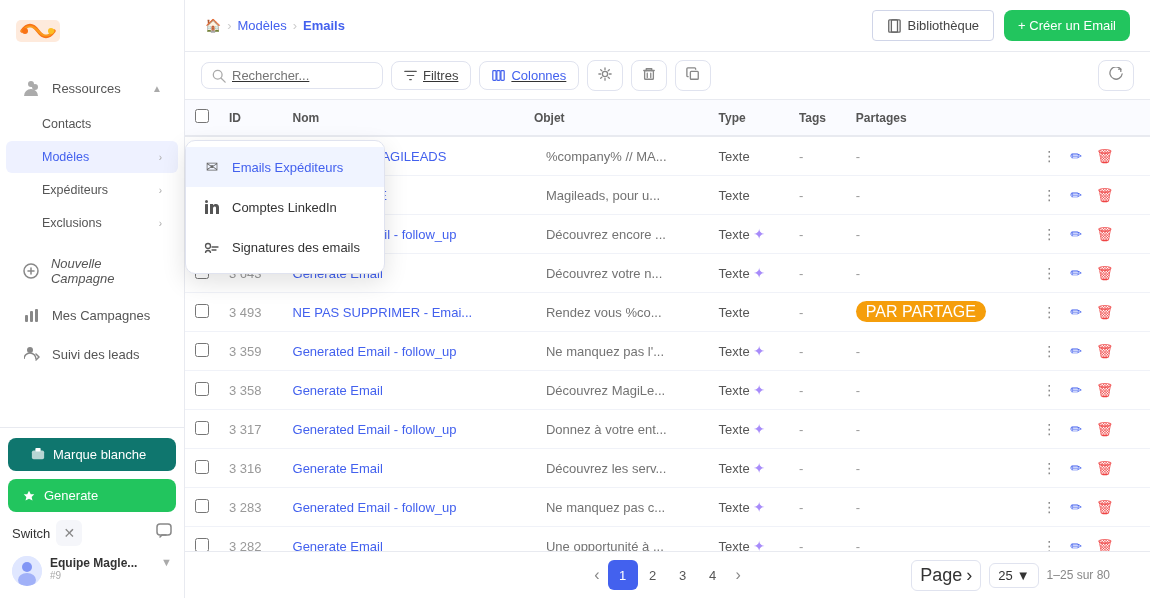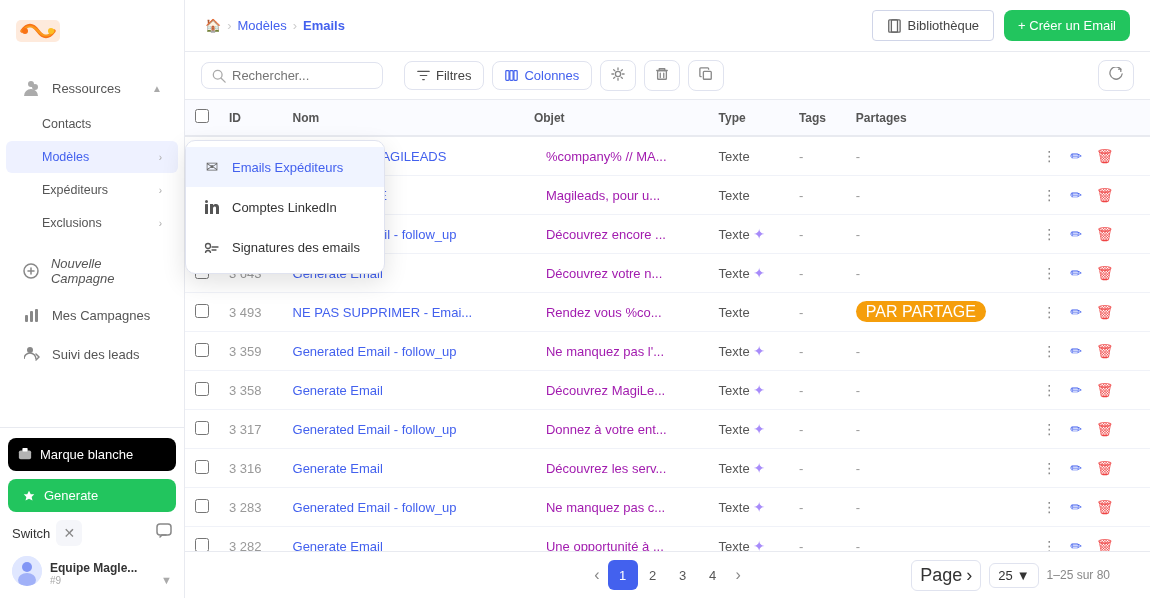--- a/index.html
+++ b/index.html
@@ -10,65 +10,65 @@
     .sidebar-logo { padding: 14px 16px; display: flex; align-items: center; }
     .sidebar-nav { flex: 1; overflow-y: auto; padding: 6px 0; }
     .nav-item { display: flex; align-items: center; padding: 9px 16px; cursor: pointer; border-radius: 6px; margin: 1px 6px; color: #555; font-size: 13px; }
     .nav-item.active { color: #4361ee; background: #eef1ff; font-weight: 500; }
     .nav-item .nav-icon { width: 20px; height: 20px; margin-right: 10px; display: flex; align-items: center; justify-content: center; color: #888; }
     .nav-item .chevron { margin-left: auto; font-size: 10px; color: #aaa; }
     .nav-sub { padding-left: 0; }
     .nav-sub .nav-item { padding-left: 36px; font-size: 12.5px; }
 
     .sidebar-bottom { padding: 10px 8px; border-top: 1px solid #e8eaf0; }
-    .btn-marque { background: #000000; color: #fff; border: none; border-radius: 8px; padding: 9px 10px; width: 100%; cursor: pointer; font-size: 13px; display: flex; align-items: flex-start; gap: 8px; margin-bottom: 8px; }
+    .btn-marque { background: #0f766e; color: #fff; border: none; border-radius: 8px; padding: 9px 23px; width: 100%; cursor: pointer; font-size: 13px; display: flex; align-items: flex-start; gap: 8px; margin-bottom: 8px; }
     .btn-upgrade { background: #22c55e; color: #fff; border: none; border-radius: 8px; padding: 9px 14px; width: 100%; cursor: pointer; font-size: 13px; display: flex; align-items: center; gap: 8px; }
     .switch-row { display: flex; align-items: center; padding: 8px 4px 4px; gap: 6px; }
     .switch-close { background: #f5f6fa; border: none; border-radius: 6px; width: 26px; height: 26px; cursor: pointer; display: flex; align-items: center; justify-content: center; color: #888; font-size: 14px; }
     .switch-chat { background: none; border: none; cursor: pointer; color: #888; font-size: 16px; margin-left: auto; }
-    .user-row { display: flex; align-items: flex-end; padding: 6px 4px 2px; gap: 8px; }
+    .user-row { display: flex; align-items: flex-start; padding: 6px 4px 2px; gap: 8px; }
     .user-avatar { width: 30px; height: 30px; border-radius: 50%; background: #e0e7ff; display: flex; align-items: center; justify-content: center; font-size: 11px; color: #4361ee; font-weight: 600; overflow: hidden; }
     .user-info { flex: 1; min-width: 0; }
     .user-name { font-size: 12px; font-weight: 600; color: #333; white-space: nowrap; overflow: hidden; text-overflow: ellipsis; }
     .user-sub { font-size: 10px; color: #aaa; }
     .user-chevron { color: #aaa; font-size: 11px; }
 
     
     .main { flex: 1; display: flex; flex-direction: column; overflow: hidden; position: relative; }
 
     
     .topbar { background: #fff; border-bottom: 1px solid #e8eaf0; padding: 10px 20px; display: flex; align-items: center; justify-content: space-between; }
     .breadcrumb { display: flex; align-items: center; gap: 6px; font-size: 13px; color: #888; }
     .breadcrumb .sep { color: #ccc; }
     .breadcrumb .active { color: #4361ee; font-weight: 600; }
     .breadcrumb a { color: #4361ee; text-decoration: none; }
     .topbar-actions { display: flex; gap: 10px; }
     .btn-biblio { background: #fff; border: 1.5px solid #d0d5e8; border-radius: 4px; padding: 7px 14px; cursor: pointer; display: flex; align-items: center; gap: 7px; font-size: 13px; color: #444; }
     .btn-create { background: #22c55e; border: none; border-radius: 8px; padding: 7px 14px; cursor: pointer; display: flex; align-items: center; gap: 7px; font-size: 13px; color: #fff; }
 
     
-    .toolbar { background: #fff; padding: 8px 16px; display: flex; align-items: center; gap: 8px; border-bottom: 1px solid #e8eaf0; }
+    .toolbar { background: #fff; padding: 8px 16px; display: flex; align-items: center; gap: 8px; border-bottom: 1px solid #e8eaf0; text-decoration: underline; }
     .search-box { display: flex; align-items: center; border: 1.5px solid #e0e3ef; border-radius: 8px; padding: 5px 10px; gap: 6px; background: #fff; min-width: 180px; }
     .search-box input { border: none; outline: none; font-size: 13px; color: #555; background: transparent; width: 140px; }
-    .btn-filter { background: #fff; border: 1.5px solid #e0e3ef; border-radius: 8px; padding: 6px 12px; cursor: pointer; display: flex; align-items: center; gap: 6px; font-size: 13px; color: #444; margin-left: 13px; }
+    .btn-filter { background: #fff; border: 1.5px solid #e0e3ef; border-radius: 8px; padding: 6px 12px; cursor: pointer; display: flex; align-items: center; gap: 6px; font-size: 13px; color: #444; }
     .btn-columns { background: #fff; border: 1.5px solid #e0e3ef; border-radius: 8px; padding: 6px 12px; cursor: pointer; display: flex; align-items: center; gap: 6px; font-size: 13px; color: #444; }
     .btn-settings { background: #fff; border: 1.5px solid #e0e3ef; border-radius: 8px; padding: 6px 10px; cursor: pointer; color: #888; }
     .btn-trash { background: #fff; border: 1.5px solid #e0e3ef; border-radius: 8px; padding: 6px 10px; cursor: pointer; color: #888; }
     .btn-copy { background: #fff; border: 1.5px solid #e0e3ef; border-radius: 8px; padding: 6px 10px; cursor: pointer; color: #888; }
     .btn-refresh { background: #fff; border: 1.5px solid #e0e3ef; border-radius: 8px; padding: 6px 10px; cursor: pointer; color: #888; margin-left: auto; }
 
     
     .table-wrapper { flex: 1; overflow-y: auto; overflow-x: auto; background: #fff; position: relative; }
     table { width: 100%; border-collapse: collapse; font-size: 13px; }
     thead tr { border-bottom: 2px solid #e8eaf0; background: #fafbff; }
     thead th { padding: 9px 10px; text-align: left; font-weight: 600; color: #555; font-size: 12px; white-space: nowrap; }
     tbody tr { border-bottom: 1px solid #f0f2f8; }
     td { padding: 8px 10px; color: #333; white-space: nowrap; }
     .td-name { color: #4361ee; cursor: pointer; max-width: 200px; overflow: hidden; text-overflow: ellipsis; }
-    .td-subject { color: #a21caf; max-width: 160px; overflow: hidden; text-overflow: ellipsis; margin-left: 12px; }
+    .td-subject { color: #737373; max-width: 160px; overflow: hidden; text-overflow: ellipsis; margin-left: 12px; }
     .td-type { color: #555; }
     .td-dash { color: #999; }
     .tag-badge { background: #f59e0b; color: #fff; border-radius: 12px; padding: 2px 10px; font-size: 16px; font-weight: 500; }
     .ai-icon { color: #a78bfa; font-size: 14px; }
     .row-actions { display: flex; align-items: center; gap: 4px; }
     .row-actions button { background: none; border: none; cursor: pointer; padding: 3px 5px; border-radius: 4px; color: #888; font-size: 14px; }
     .row-actions .edit-btn { color: #4361ee; }
     .row-actions .del-btn { color: #ef4444; }
     td.actions-td { text-align: right; }
 

